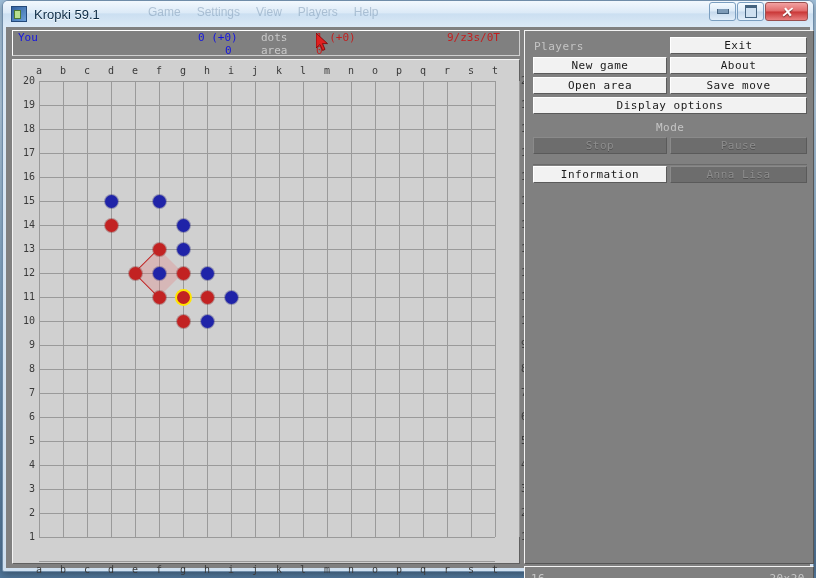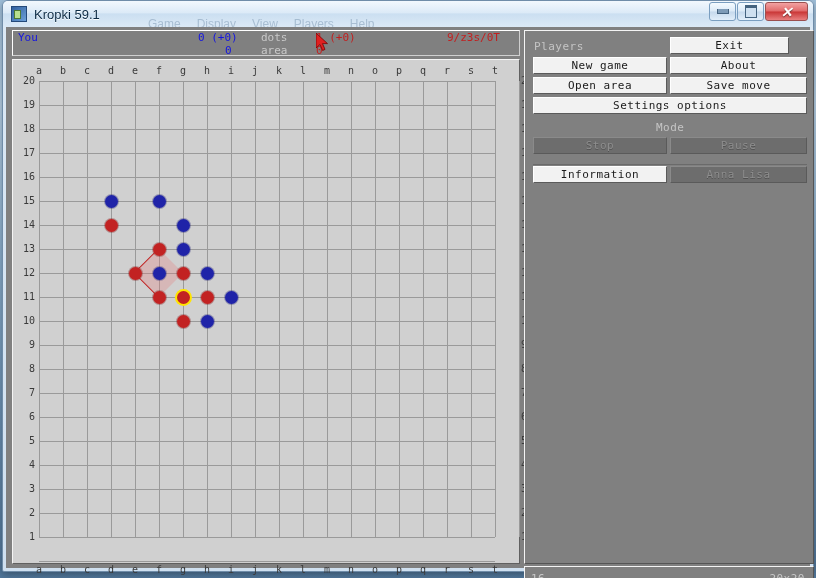--- a/index.html
+++ b/index.html
@@ -48,21 +48,21 @@
   }
   #title-text{
     font-family:"Liberation Sans",sans-serif;font-size:13px;color:#0d2b45;
     text-shadow:0 1px 0 rgba(255,255,255,.9);
     white-space:nowrap;
   }
   
   #ghost-menu{
     position:absolute;left:145px;top:4px;display:flex;gap:16px;
     font-family:"Liberation Sans",sans-serif;font-size:12px;
-    color:rgba(110,140,168,.45);pointer-events:none;margin-top:12px;
+    color:rgba(110,140,168,.45);pointer-events:none;
   }
   #win-buttons{
     position:absolute;right:5px;top:1px;display:flex;align-items:center;gap:1px;
   }
   .wbtn{
     width:27px;height:19px;border:1px solid #7a9ec0;border-radius:3px;
     background:linear-gradient(180deg,#f5fbff 0%,#dceaf7 48%,#c5d9ec 52%,#e2eefa 100%);
     display:flex;align-items:center;justify-content:center;
     box-sizing:border-box;
   }
@@ -178,21 +178,21 @@
 <div id="desktop"></div>
 
 <div id="window">
 
   <div id="titlebar">
     <div id="app-icon"></div>
     <div id="title-text">Kropki 59.1</div>
 
     <div id="ghost-menu">
       <span>Game</span>
-      <span>Display</span>
+      <span>Settings</span>
       <span>View</span>
       <span>Players</span>
       <span>Help</span>
     </div>
 
     <div id="win-buttons">
       <div class="wbtn">
           <i class="min-g"></i>
         </div>
       <div class="wbtn">
@@ -374,26 +374,26 @@
             <div class="dot b" style="left: 192px; top: 216px;"></div>
             <div class="dot r" style="left: 144px; top: 240px;"></div>
             <div class="dot b" style="left: 168px; top: 240px;"></div>
           </div>
       </div>
     </div>
 
     <div id="side">
       <div class="lbl" style="left:9px;top:9px;">Players</div>
 
-      <div class="btn" style="left:145px;top:6px;width:119px;">Exit</div>
+      <div class="btn" style="left:145px;top:6px;width:137px;">Exit</div>
       <div class="btn" style="left:8px;top:26px;width:134px;">New game</div>
       <div class="btn" style="left:145px;top:26px;width:137px;">About</div>
       <div class="btn" style="left:8px;top:46px;width:134px;">Open area</div>
       <div class="btn" style="left:145px;top:46px;width:137px;">Save move</div>
-      <div class="btn" style="left:8px;top:66px;width:274px;">Settings options</div>
+      <div class="btn" style="left:8px;top:66px;width:274px;">Display options</div>
 
       <div class="lbl" style="left:131px;top:90px;">Mode</div>
 
       <div class="btn dis" style="left:8px;top:106px;width:134px;">Stop</div>
       <div class="btn dis" style="left:145px;top:106px;width:137px;">Pause</div>
 
       <div id="mode-line"></div>
 
       <div class="btn dis" style="left:145px;top:135px;width:137px;">Anna Lisa</div>
       <div class="btn" style="left:8px;top:135px;width:134px;">Information</div>

